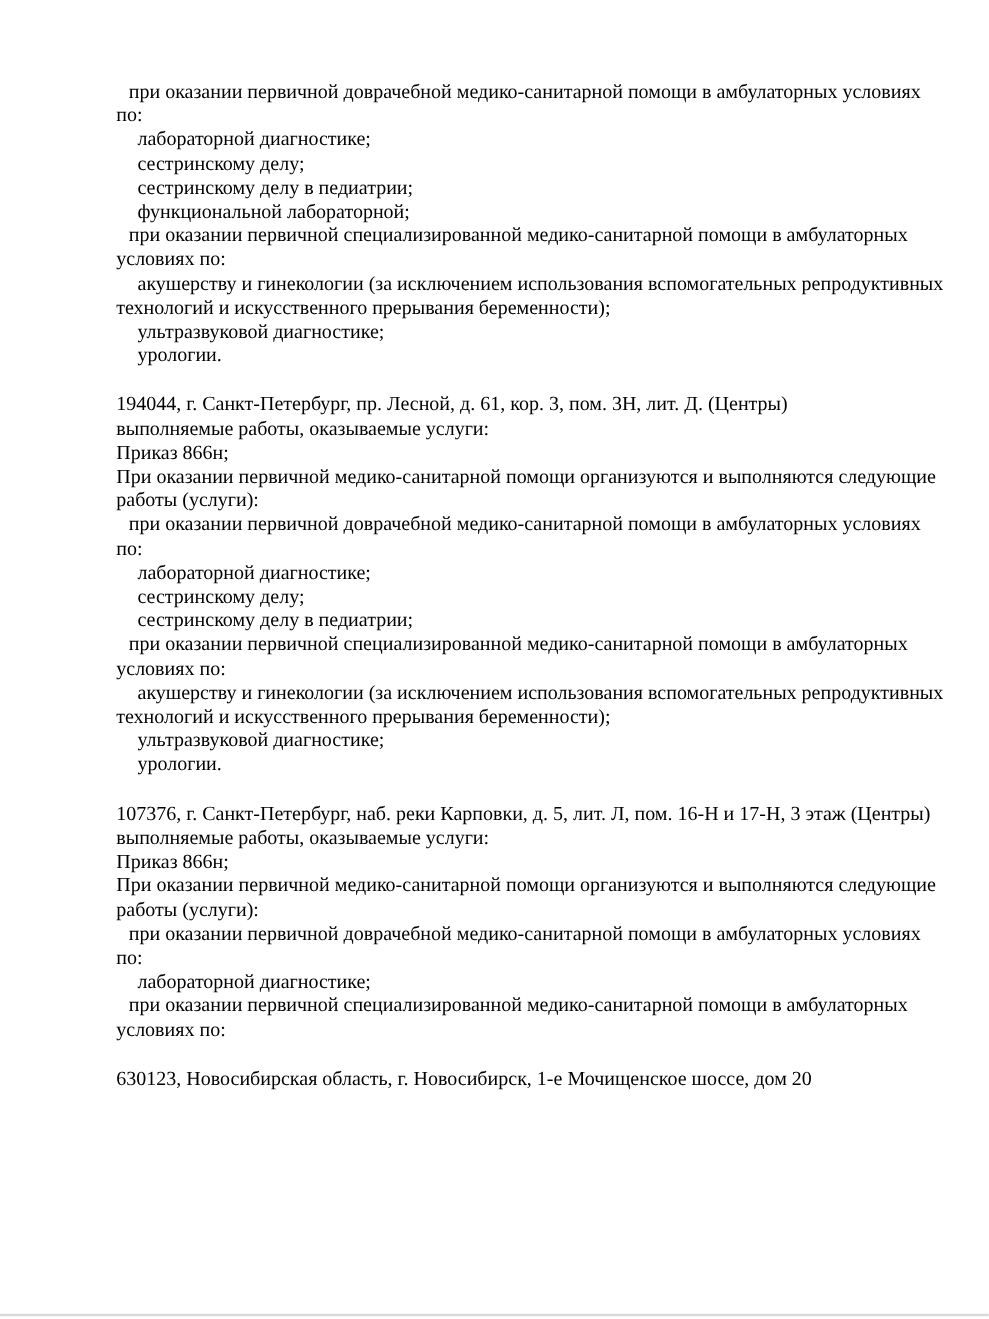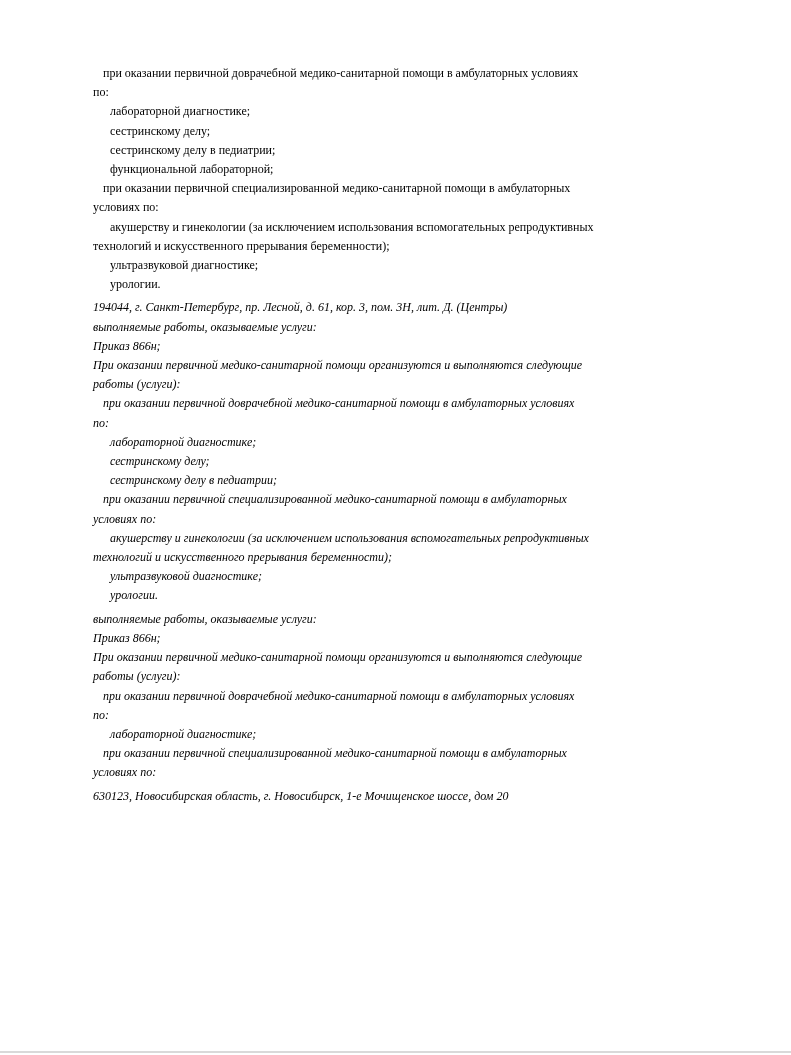--- a/index.html
+++ b/index.html
@@ -13,29 +13,28 @@
     position: relative;
     overflow: hidden;
     font-family: "Liberation Serif", "DejaVu Serif", serif;
     color: #000000;
   }
   .doc {
     position: absolute;
     top: 64px;
     left: 93px;
     right: 8px;
-    font-size: 12px;
+    font-size: 16px;
     line-height: 19.2px;
   }
   .doc-section {
     margin: 0;
   }
   .doc-section + .doc-section {
-    margin-top: 4px;
-    font-style: italic;
+    margin-top: 20px;
   }
   .doc-line {
     white-space: pre;
   }
   .indent-0 { padding-left: 0; }
   .indent-1 { padding-left: 10px; }
   .indent-2 { padding-left: 17px; }
   .bottom-divider {
     position: absolute;
     left: 0;
@@ -75,20 +74,21 @@
       <div class="doc-line indent-2">сестринскому делу;</div>
       <div class="doc-line indent-2">сестринскому делу в педиатрии;</div>
       <div class="doc-line indent-1">при оказании первичной специализированной медико-санитарной помощи в амбулаторных</div>
       <div class="doc-line indent-0">условиях по:</div>
       <div class="doc-line indent-2">акушерству и гинекологии (за исключением использования вспомогательных репродуктивных</div>
       <div class="doc-line indent-0">технологий и искусственного прерывания беременности);</div>
       <div class="doc-line indent-2">ультразвуковой диагностике;</div>
       <div class="doc-line indent-2">урологии.</div>
     </div>
     <div class="doc-section">
+      <div class="doc-line indent-0">107376, г. Санкт-Петербург, наб. реки Карповки, д. 5, лит. Л, пом. 16-Н и 17-Н, 3 этаж (Центры)</div>
       <div class="doc-line indent-0">выполняемые работы, оказываемые услуги:</div>
       <div class="doc-line indent-0">Приказ 866н;</div>
       <div class="doc-line indent-0">При оказании первичной медико-санитарной помощи организуются и выполняются следующие</div>
       <div class="doc-line indent-0">работы (услуги):</div>
       <div class="doc-line indent-1">при оказании первичной доврачебной медико-санитарной помощи в амбулаторных условиях</div>
       <div class="doc-line indent-0">по:</div>
       <div class="doc-line indent-2">лабораторной диагностике;</div>
       <div class="doc-line indent-1">при оказании первичной специализированной медико-санитарной помощи в амбулаторных</div>
       <div class="doc-line indent-0">условиях по:</div>
     </div>

